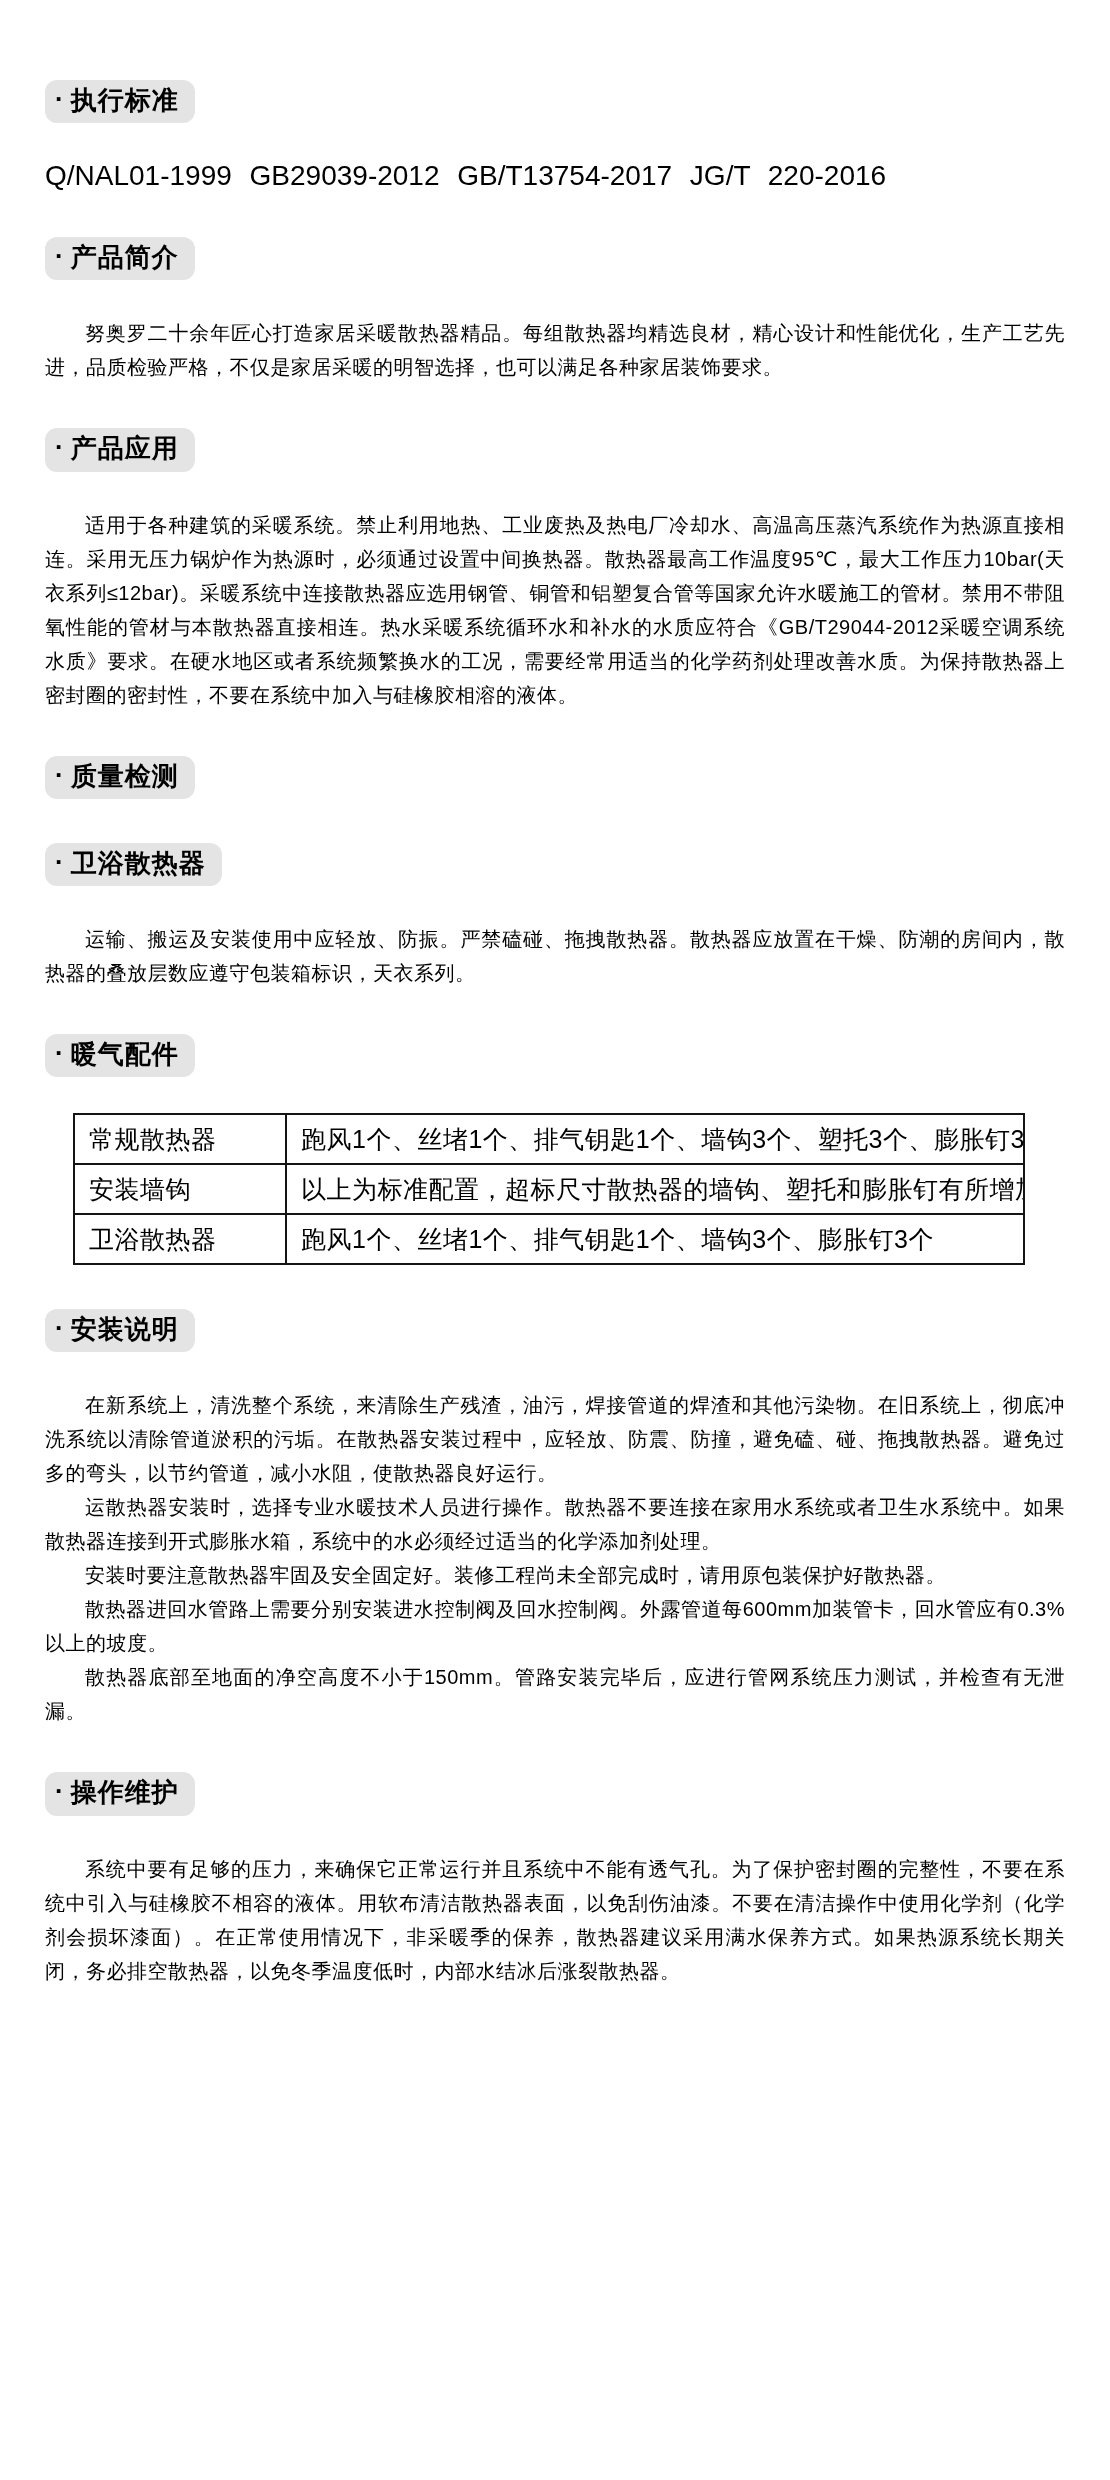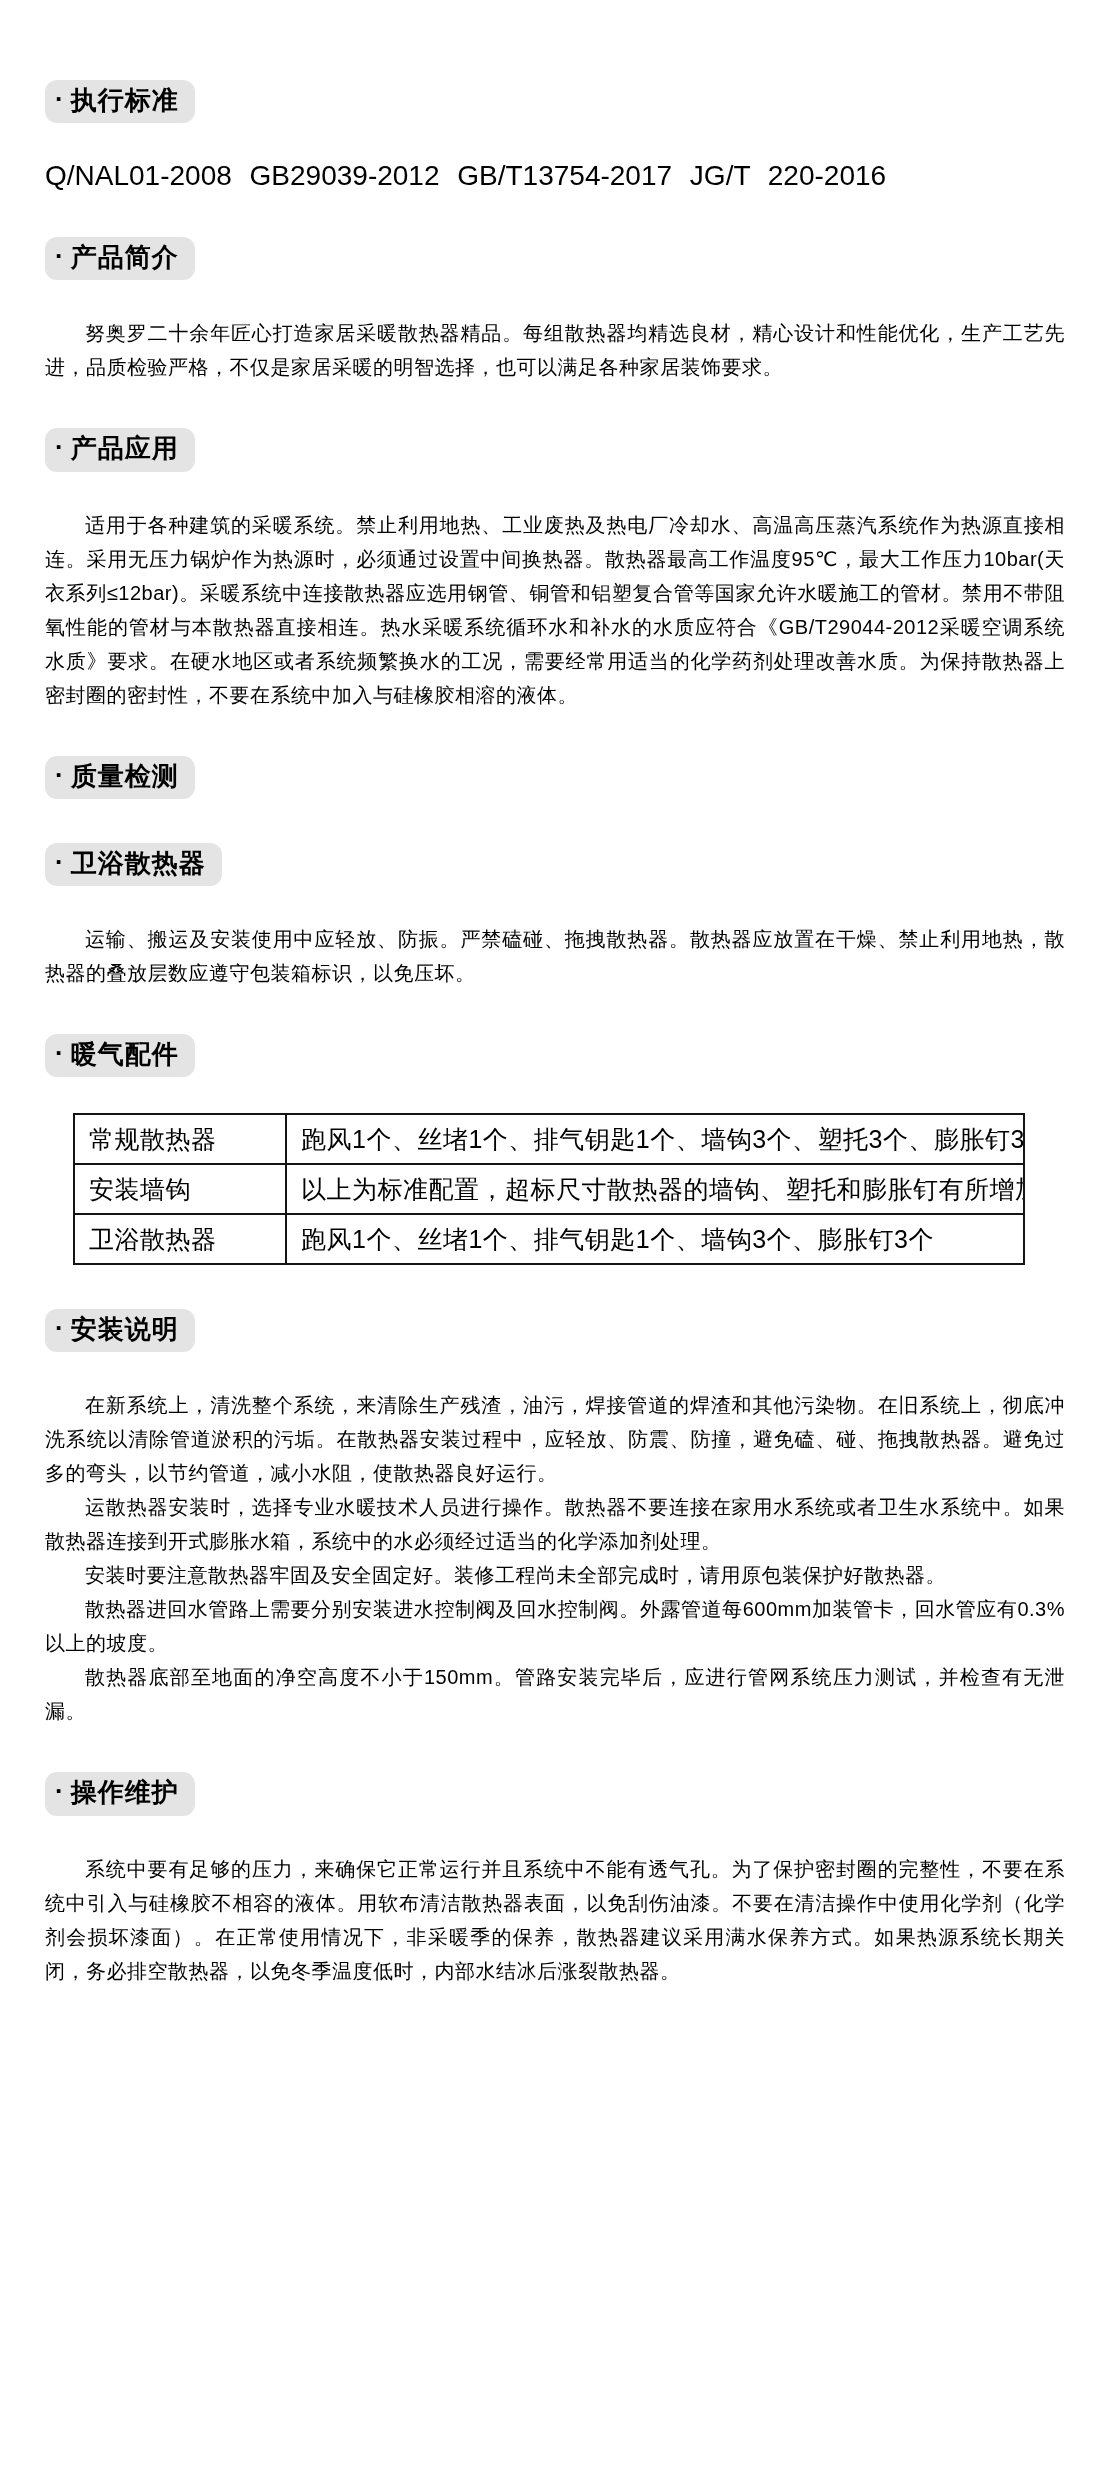--- a/index.html
+++ b/index.html
@@ -74,21 +74,21 @@
 
 <div class="page">
 
   <section class="section">
     <div class="section-header">
       <span class="pill">
         <span class="bullet">·</span>
         <span class="pill-title">执行标准</span>
       </span>
     </div>
-    <p class="para standards-line">Q/NAL01-2008 GB29039-2012 GB/T13754-2017 JG/T 220-2016</p>
+    <p class="para standards-line">Q/NAL01-1999 GB29039-2012 GB/T13754-2017 JG/T 220-2016</p>
   </section>
 
   <section class="section">
     <div class="section-header">
       <span class="pill">
         <span class="bullet">·</span>
         <span class="pill-title">产品简介</span>
       </span>
     </div>
     <p class="para">努奥罗二十余年匠心打造家居采暖散热器精品。每组散热器均精选良材，精心设计和性能优化，生产工艺先进，品质检验严格，不仅是家居采暖的明智选择，也可以满足各种家居装饰要求。</p>
@@ -113,21 +113,21 @@
     </div>
   </section>
 
   <section class="section">
     <div class="section-header">
       <span class="pill">
         <span class="bullet">·</span>
         <span class="pill-title">卫浴散热器</span>
       </span>
     </div>
-    <p class="para">运输、搬运及安装使用中应轻放、防振。严禁磕碰、拖拽散热器。散热器应放置在干燥、禁止利用地热，散热器的叠放层数应遵守包装箱标识，以免压坏。</p>
+    <p class="para">运输、搬运及安装使用中应轻放、防振。严禁磕碰、拖拽散热器。散热器应放置在干燥、防潮的房间内，散热器的叠放层数应遵守包装箱标识，天衣系列。</p>
   </section>
 
   <section class="section">
     <div class="section-header">
       <span class="pill">
         <span class="bullet">·</span>
         <span class="pill-title">暖气配件</span>
       </span>
     </div>
     <table class="acc-table">

